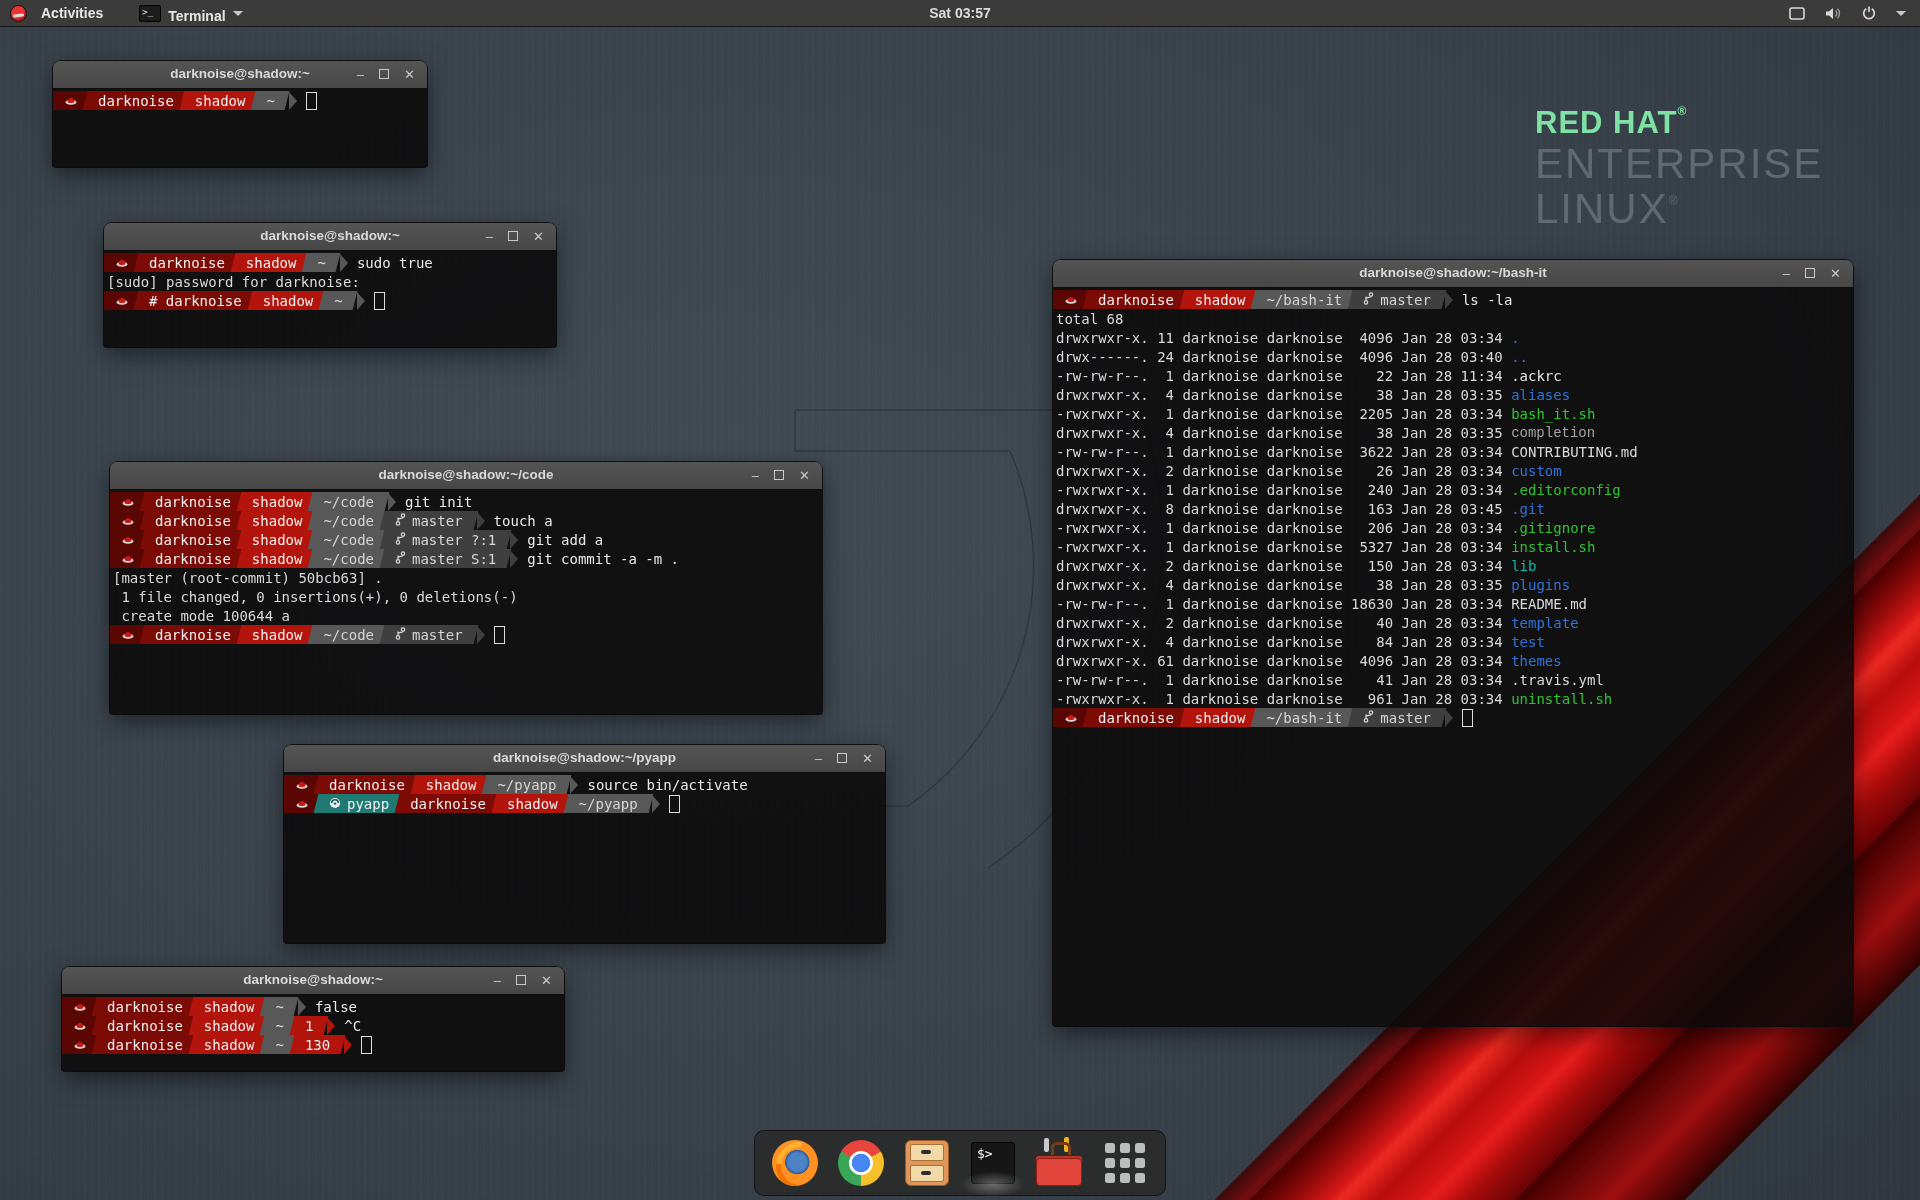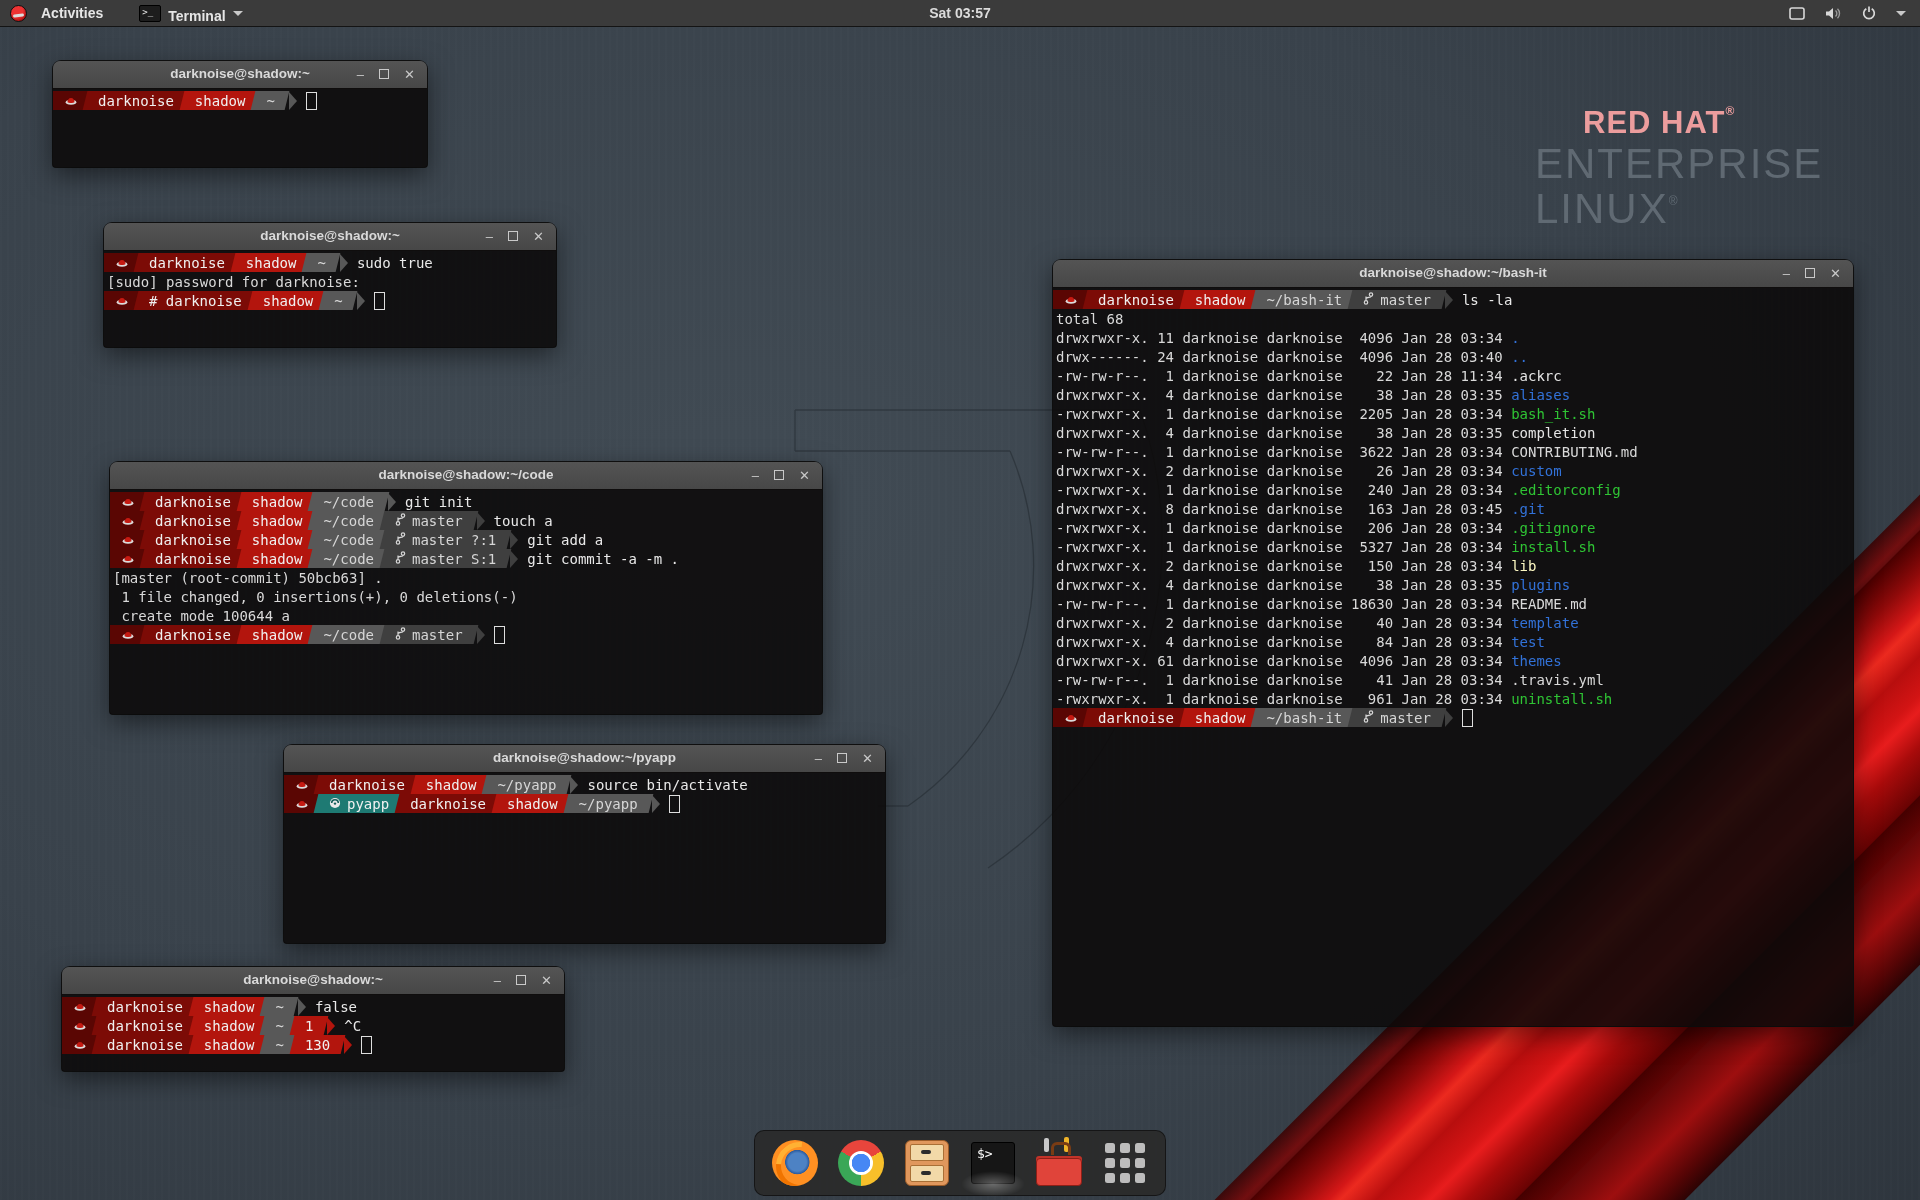--- a/index.html
+++ b/index.html
@@ -28,21 +28,21 @@
     left:120px;top:1120px;width:3000px;height:120px;transform:rotate(-45deg);
     background:linear-gradient(to bottom,#420000 0%, #7e0707 35%, #a30c0c 55%, #560202 85%, #2c0000 100%);
     opacity:.95;
   }
   .ribbon-c{
     left:100px;top:822px;width:3000px;height:36px;transform:rotate(-45deg);
     background:linear-gradient(to bottom,#3a0000,#7c0606 55%,#470101);
     opacity:.85;
   }
   .brand{position:absolute;left:1535px;top:104px;z-index:2;color:#6d7press77;}
-  .brand .l1{font-size:31px;font-weight:bold;letter-spacing:1px;color:#fca5a5;opacity:.92;margin-left:48px;}
+  .brand .l1{font-size:31px;font-weight:bold;letter-spacing:1px;color:#86efac;opacity:.92;}
   .brand .l2,.brand .l3{font-size:42px;font-weight:400;letter-spacing:2px;color:#67717a;opacity:.85;margin-top:1px;line-height:1.05;}
   .brand sup{font-size:12px;vertical-align:18px;}
   
   .topbar{position:absolute;left:0;top:0;right:0;height:26px;z-index:50;
     background:#3b3b3b;border-bottom:1px solid #141414;color:#e6e6e6;
     display:flex;align-items:center;font-size:14px;}
   .tb-left{display:flex;align-items:center;gap:8px;padding-left:10px;}
   .hat-dot{width:15px;height:15px;border-radius:50%;background:radial-gradient(circle at 40% 35%,#e33 0 45%,#8b0000 90%);
     border:1px solid #111;position:relative;}
   .hat-dot::after{content:"";position:absolute;left:2px;right:2px;top:8px;height:3px;background:#ddd;border-radius:2px;transform:rotate(-8deg);}
@@ -299,28 +299,28 @@
                 <circle cx="3" cy="10.4" r="1.7" fill="none" stroke="#d8d8d8" stroke-width="1.2"></circle>
                 <circle cx="8" cy="2.6" r="1.7" fill="none" stroke="#d8d8d8" stroke-width="1.2"></circle>
                 <path d="M3 8.7 V4.5 M3 6.8 C3 4.9 8 5.8 8 4.4" fill="none" stroke="#d8d8d8" stroke-width="1.2"></path>
               </svg></span><span class="st">master</span></span><span class="pl-arrow" style="--sb: #3f3f3f;"></span><span class="cmd">ls -la</span></div>
         <div class="tline">total 68</div>
         <div class="tline"><span>drwxrwxr-x. 11 darknoise darknoise  4096 Jan 28 03:34 </span><span class="ls-name" style="color: rgb(50, 114, 217);">.</span></div>
         <div class="tline"><span>drwx------. 24 darknoise darknoise  4096 Jan 28 03:40 </span><span class="ls-name" style="color: rgb(50, 114, 217);">..</span></div>
         <div class="tline"><span>-rw-rw-r--.  1 darknoise darknoise    22 Jan 28 11:34 </span><span class="ls-name" style="color: #e5e5e5;">.ackrc</span></div>
         <div class="tline"><span>drwxrwxr-x.  4 darknoise darknoise    38 Jan 28 03:35 </span><span class="ls-name" style="color: rgb(50, 114, 217);">aliases</span></div>
         <div class="tline"><span>-rwxrwxr-x.  1 darknoise darknoise  2205 Jan 28 03:34 </span><span class="ls-name" style="color: rgb(47, 196, 52);">bash_it.sh</span></div>
-        <div class="tline"><span>drwxrwxr-x.  4 darknoise darknoise    38 Jan 28 03:35 </span><span class="ls-name" style="color: #e5e5e5;">completion</span></div>
+        <div class="tline"><span>drwxrwxr-x.  4 darknoise darknoise    38 Jan 28 03:35 </span><span class="ls-name" style="color: #a3a3a3; font-family: Liberation Mono, monospace;">completion</span></div>
         <div class="tline"><span>-rw-rw-r--.  1 darknoise darknoise  3622 Jan 28 03:34 </span><span class="ls-name" style="color: rgb(217, 217, 217);">CONTRIBUTING.md</span></div>
         <div class="tline"><span>drwxrwxr-x.  2 darknoise darknoise    26 Jan 28 03:34 </span><span class="ls-name" style="color: rgb(50, 114, 217);">custom</span></div>
         <div class="tline"><span>-rwxrwxr-x.  1 darknoise darknoise   240 Jan 28 03:34 </span><span class="ls-name" style="color: rgb(47, 196, 52);">.editorconfig</span></div>
         <div class="tline"><span>drwxrwxr-x.  8 darknoise darknoise   163 Jan 28 03:45 </span><span class="ls-name" style="color: rgb(50, 114, 217);">.git</span></div>
         <div class="tline"><span>-rwxrwxr-x.  1 darknoise darknoise   206 Jan 28 03:34 </span><span class="ls-name" style="color: rgb(47, 196, 52);">.gitignore</span></div>
         <div class="tline"><span>-rwxrwxr-x.  1 darknoise darknoise  5327 Jan 28 03:34 </span><span class="ls-name" style="color: rgb(47, 196, 52);">install.sh</span></div>
-        <div class="tline"><span>drwxrwxr-x.  2 darknoise darknoise   150 Jan 28 03:34 </span><span class="ls-name" style="color: #fef9c3;">lib</span></div>
+        <div class="tline"><span>drwxrwxr-x.  2 darknoise darknoise   150 Jan 28 03:34 </span><span class="ls-name" style="color: #14b8a6;">lib</span></div>
         <div class="tline"><span>drwxrwxr-x.  4 darknoise darknoise    38 Jan 28 03:35 </span><span class="ls-name" style="color: rgb(50, 114, 217);">plugins</span></div>
         <div class="tline"><span>-rw-rw-r--.  1 darknoise darknoise 18630 Jan 28 03:34 </span><span class="ls-name" style="color: rgb(217, 217, 217);">README.md</span></div>
         <div class="tline"><span>drwxrwxr-x.  2 darknoise darknoise    40 Jan 28 03:34 </span><span class="ls-name" style="color: rgb(50, 114, 217);">template</span></div>
         <div class="tline"><span>drwxrwxr-x.  4 darknoise darknoise    84 Jan 28 03:34 </span><span class="ls-name" style="color: rgb(50, 114, 217);">test</span></div>
         <div class="tline"><span>drwxrwxr-x. 61 darknoise darknoise  4096 Jan 28 03:34 </span><span class="ls-name" style="color: rgb(50, 114, 217);">themes</span></div>
         <div class="tline"><span>-rw-rw-r--.  1 darknoise darknoise    41 Jan 28 03:34 </span><span class="ls-name" style="color: rgb(217, 217, 217);">.travis.yml</span></div>
         <div class="tline"><span>-rwxrwxr-x.  1 darknoise darknoise   961 Jan 28 03:34 </span><span class="ls-name" style="color: rgb(47, 196, 52);">uninstall.sh</span></div>
         <div class="tline"><span class="seg t-icon first" style="--sb: #5a0603;"><span><svg width="12" height="10" viewBox="0 0 14 10">
                 <ellipse cx="7" cy="6.6" rx="6.2" ry="2.7" fill="#dcdcdc"></ellipse>
                 <path d="M2.9 6.4 C2.9 3.5 4.6 1.4 7 1.4 C9.4 1.4 11.1 3.5 11.1 6.4 C9.7 7.5 4.3 7.5 2.9 6.4 Z" fill="#c61a12"></path>

